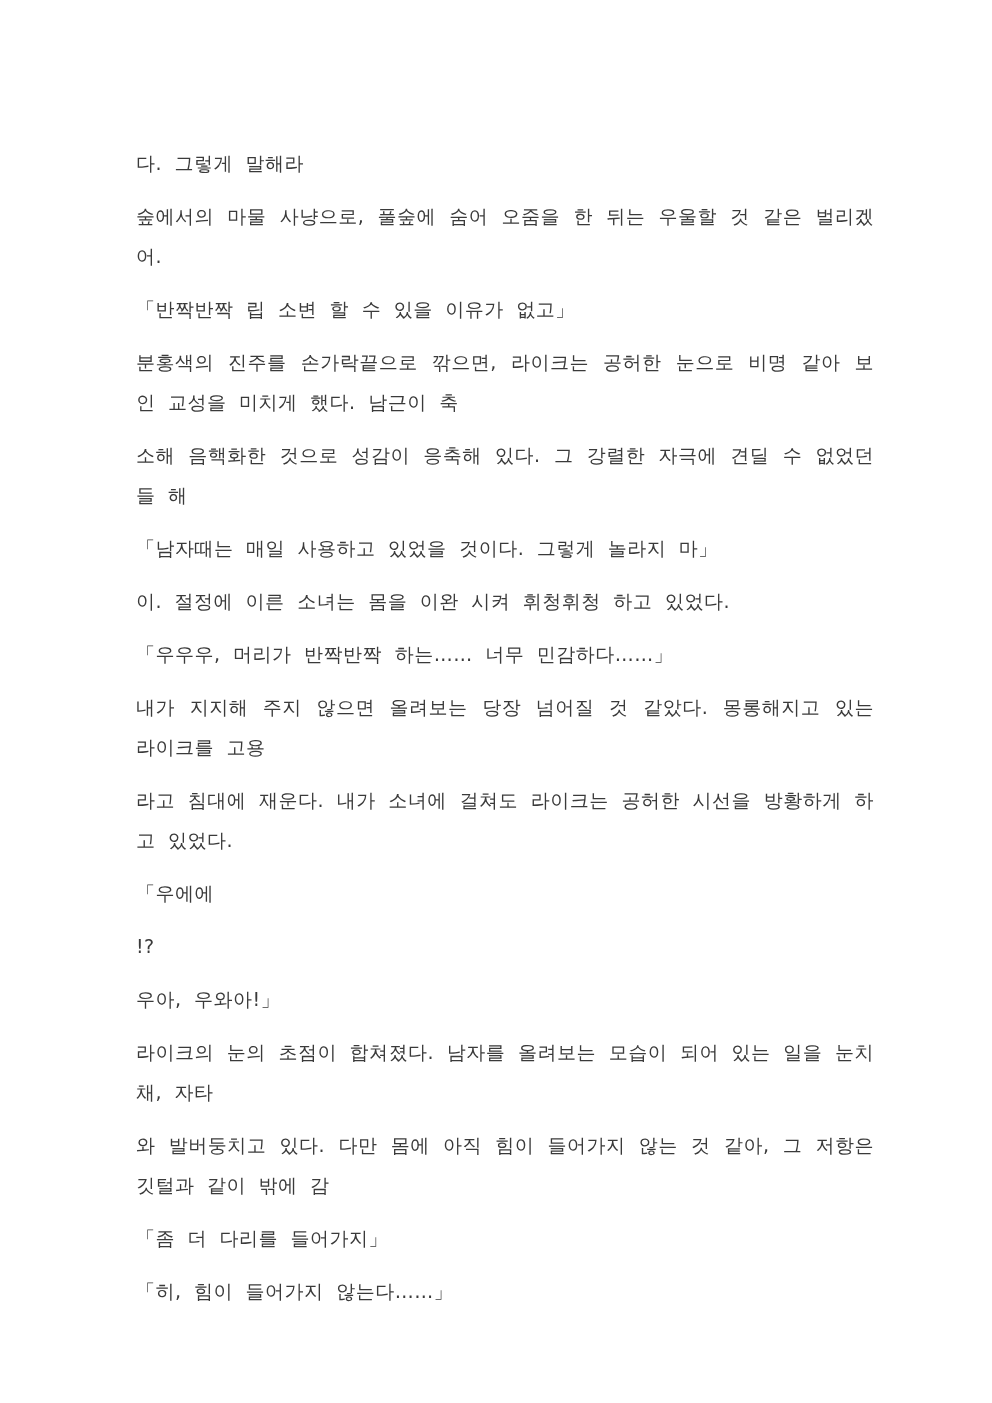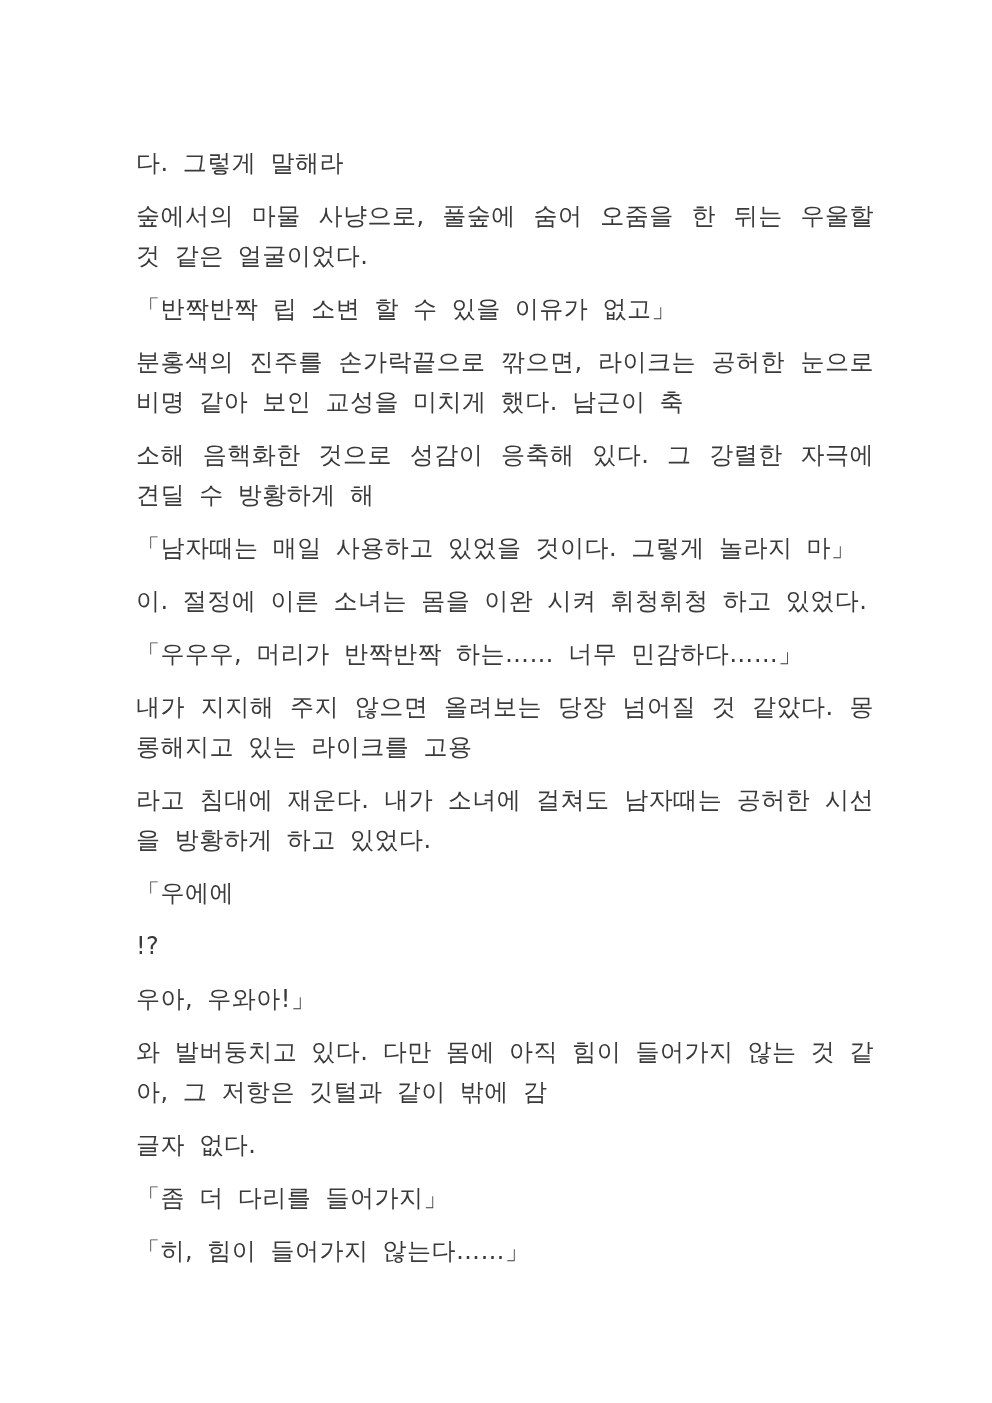--- a/index.html
+++ b/index.html
@@ -15,45 +15,45 @@
   }
   .page {
     box-sizing: border-box;
     width: 992px;
     height: 1403px;
     background: var(--page-bg, #ffffff);
     padding: 143px 118px 40px 136px;
   }
   .page p {
     margin: 0 0 13px 0;
-    font-size: 24px;
+    font-size: 19px;
     line-height: 40px;
     color: var(--text-color, #3a3a3a);
     text-align: justify;
     word-spacing: 6px;
     letter-spacing: 0.5px;
     word-break: break-all;
     font-weight: 400;
   }
 </style>
 </head>
 <body>
 
 <div class="page">
   <p>다. 그렇게 말해라</p>
-  <p>숲에서의 마물 사냥으로, 풀숲에 숨어 오줌을 한 뒤는 우울할 것 같은 얼굴이었다.</p>
+  <p>숲에서의 마물 사냥으로, 풀숲에 숨어 오줌을 한 뒤는 우울할 것 같은 벌리겠어.</p>
   <p>「반짝반짝 립 소변 할 수 있을 이유가 없고」</p>
   <p>분홍색의 진주를 손가락끝으로 깎으면, 라이크는 공허한 눈으로 비명 같아 보인 교성을 미치게 했다. 남근이 축</p>
-  <p>소해 음핵화한 것으로 성감이 응축해 있다. 그 강렬한 자극에 견딜 수 방황하게 해</p>
+  <p>소해 음핵화한 것으로 성감이 응축해 있다. 그 강렬한 자극에 견딜 수 없었던들 해</p>
   <p>「남자때는 매일 사용하고 있었을 것이다. 그렇게 놀라지 마」</p>
   <p>이. 절정에 이른 소녀는 몸을 이완 시켜 휘청휘청 하고 있었다.</p>
   <p>「우우우, 머리가 반짝반짝 하는…… 너무 민감하다……」</p>
   <p>내가 지지해 주지 않으면 올려보는 당장 넘어질 것 같았다. 몽롱해지고 있는 라이크를 고용</p>
-  <p>라고 침대에 재운다. 내가 소녀에 걸쳐도 남자때는 공허한 시선을 방황하게 하고 있었다.</p>
+  <p>라고 침대에 재운다. 내가 소녀에 걸쳐도 라이크는 공허한 시선을 방황하게 하고 있었다.</p>
   <p>「우에에</p>
   <p>!?</p>
   <p>우아, 우와아!」</p>
+  <p>라이크의 눈의 초점이 합쳐졌다. 남자를 올려보는 모습이 되어 있는 일을 눈치채, 자타</p>
   <p>와 발버둥치고 있다. 다만 몸에 아직 힘이 들어가지 않는 것 같아, 그 저항은 깃털과 같이 밖에 감</p>
-  <p>글자 없다.</p>
   <p>「좀 더 다리를 들어가지」</p>
   <p>「히, 힘이 들어가지 않는다……」</p>
 
 </div>
 
 </body></html>

